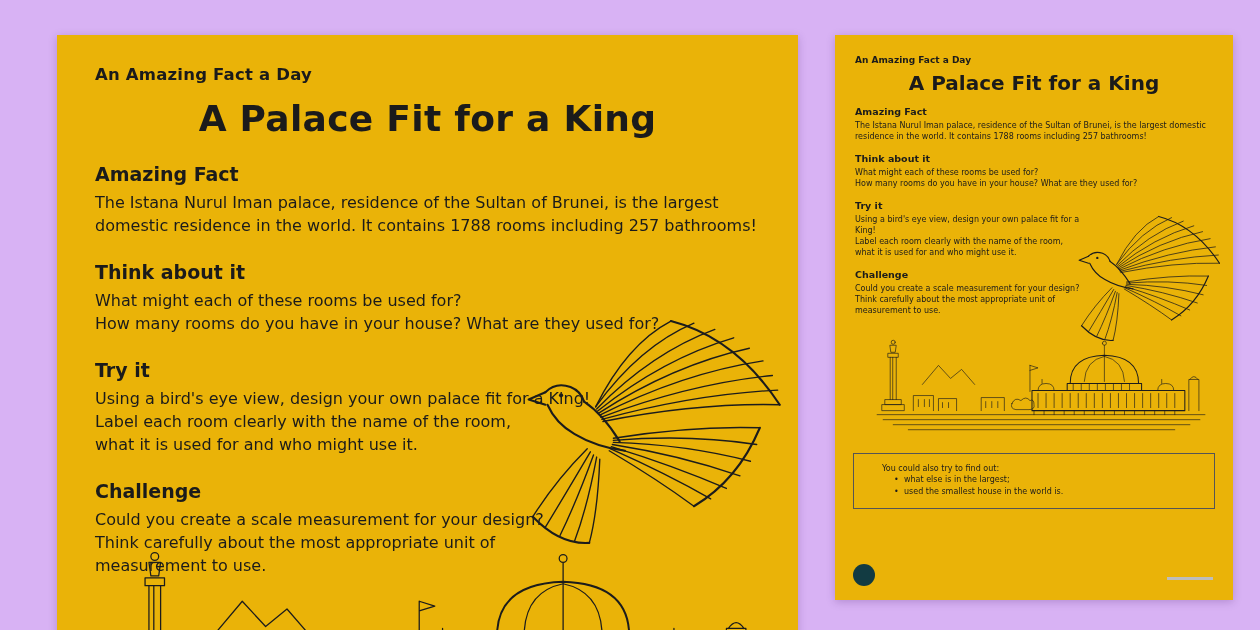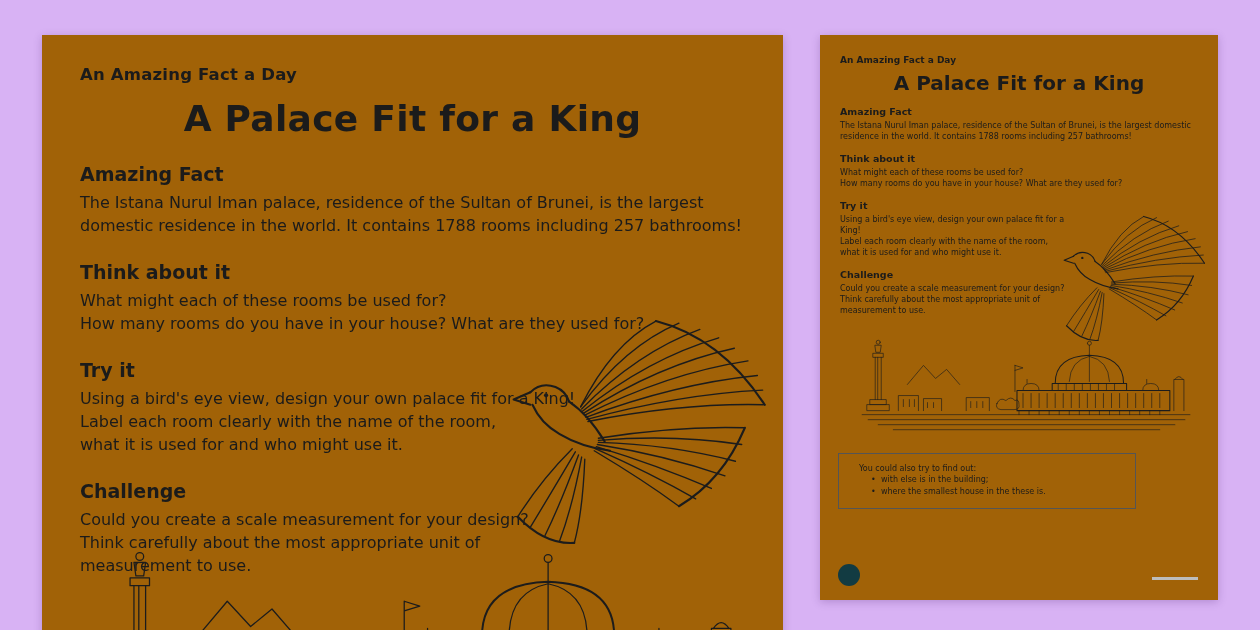--- a/index.html
+++ b/index.html
@@ -1,19 +1,19 @@
 <!DOCTYPE html>
 <html><head>
 <meta charset="utf-8">
 <style>
   * { margin:0; padding:0; box-sizing:border-box; }
   html,body { width:1260px; height:630px; overflow:hidden; }
   body { background:#d8b2f4; font-family:"DejaVu Sans", sans-serif; color:#1b1b1b; position:relative; }
 
-  .page { position:absolute; background:#a16207; box-shadow:0 2px 8px rgba(70,30,110,0.25); }
+  .page { position:absolute; background:#eab308; box-shadow:0 2px 8px rgba(70,30,110,0.25);margin-left:15px; }
 
   
   .page-left { left:42px; top:35px; width:741px; height:660px; padding:30px 38px; }
   .pl-eyebrow { font-size:16.5px; font-weight:700; letter-spacing:.2px; }
   .pl-title { font-size:36px; font-weight:700; text-align:center; margin-top:14px; letter-spacing:.3px; }
   .pl-section { margin-top:24px; max-width:672px; }
   .pl-heading { font-size:19px; font-weight:700; margin-bottom:6px; }
   .pl-line { font-size:16px; line-height:23px; }
   .pl-bird { position:absolute; right:12px; top:262px; width:272px; height:272px; }
   .pl-palace { position:absolute; left:20px; top:505px; width:700px; height:210px; }
@@ -21,21 +21,21 @@
   
   .page-right { left:820px; top:35px; width:398px; height:565px; padding:20px 20px; }
   .pr-eyebrow { font-size:9px; font-weight:700; }
   .pr-title { font-size:20px; font-weight:700; text-align:center; margin-top:6px; }
   .pr-section { margin-top:11px; }
   .pr-heading { font-size:9.5px; font-weight:700; margin-bottom:3px; }
   .pr-line { font-size:8px; line-height:11px; }
   .pr-narrow { max-width:228px; }
   .pr-bird { position:absolute; right:10px; top:168px; width:152px; height:152px; }
   .pr-palace { position:absolute; left:18px; top:300px; width:362px; height:106px; }
-  .pr-findout { position:absolute; left:18px; top:418px; width:298px; border:1px solid #555; padding:9px 10px 10px 20px; }
+  .pr-findout { position:absolute; left:18px; top:418px; width:362px; border:1px solid #555; padding:9px 10px 10px 28px; }
   .pr-findout-intro { font-size:8px; line-height:11px; }
   .pr-bullet { font-size:8px; line-height:12px; margin-left:22px; position:relative; }
   .pr-bullet::before { content:"•"; position:absolute; left:-10px; }
   .pr-logo { position:absolute; left:18px; bottom:14px; width:22px; height:22px; border-radius:50%; background:#123b42; }
   .pr-footer-line { position:absolute; right:20px; bottom:20px; width:46px; height:3px; background:#bdbdbd; }
 
   svg .ink { fill:none; stroke:#1c1c1c; stroke-width:2; stroke-linecap:round; stroke-linejoin:round; }
   svg .ink-thin { fill:none; stroke:#1c1c1c; stroke-width:1.3; stroke-linecap:round; stroke-linejoin:round; }
   svg .dot { fill:#1c1c1c; stroke:none; }
 </style>
@@ -185,19 +185,19 @@
 
   <svg class="pr-bird" viewBox="0 0 260 250">
       <use href="#bird-art"></use>
     </svg>
   <svg class="pr-palace" viewBox="0 0 720 210">
       <use href="#palace-art"></use>
     </svg>
 
   <div class="pr-findout">
     <p class="pr-findout-intro">You could also try to find out:</p>
-    <div class="pr-bullet">with else is in the building;</div>
-    <div class="pr-bullet">where the smallest house in the these is.</div>
+    <div class="pr-bullet">what else is in the largest;</div>
+    <div class="pr-bullet">used the smallest house in the world is.</div>
   </div>
 
   <div class="pr-logo"></div>
   <div class="pr-footer-line"></div>
 </div>
 
 </body></html>

